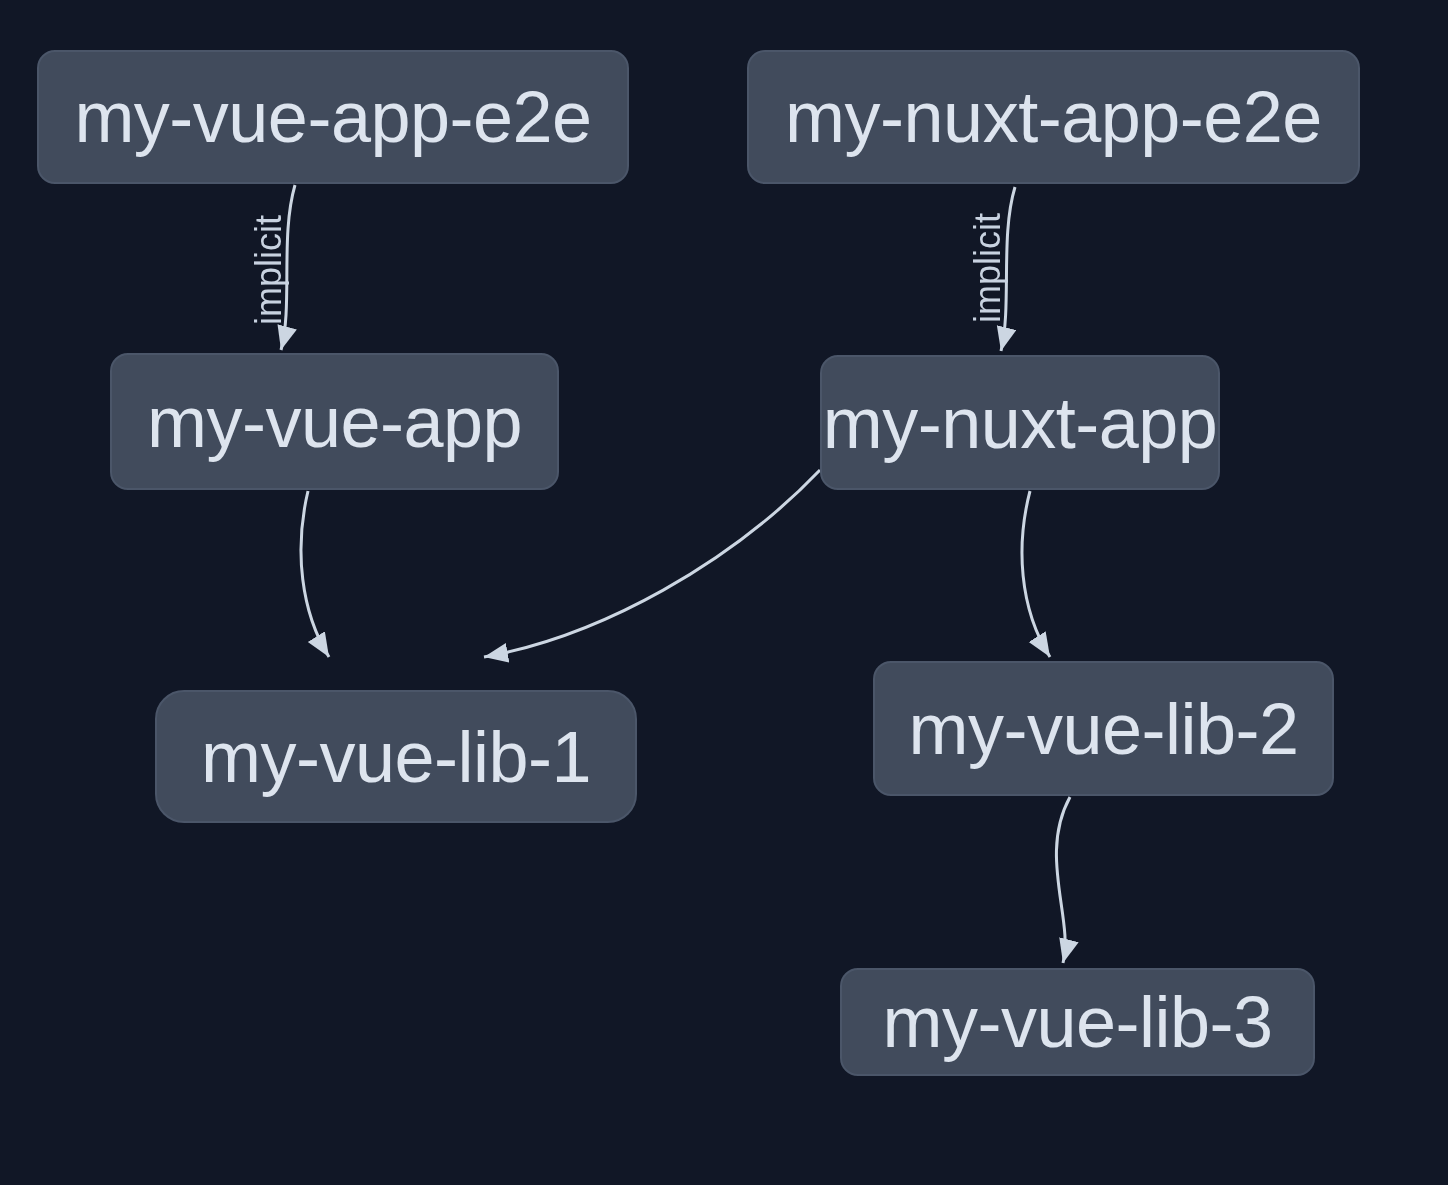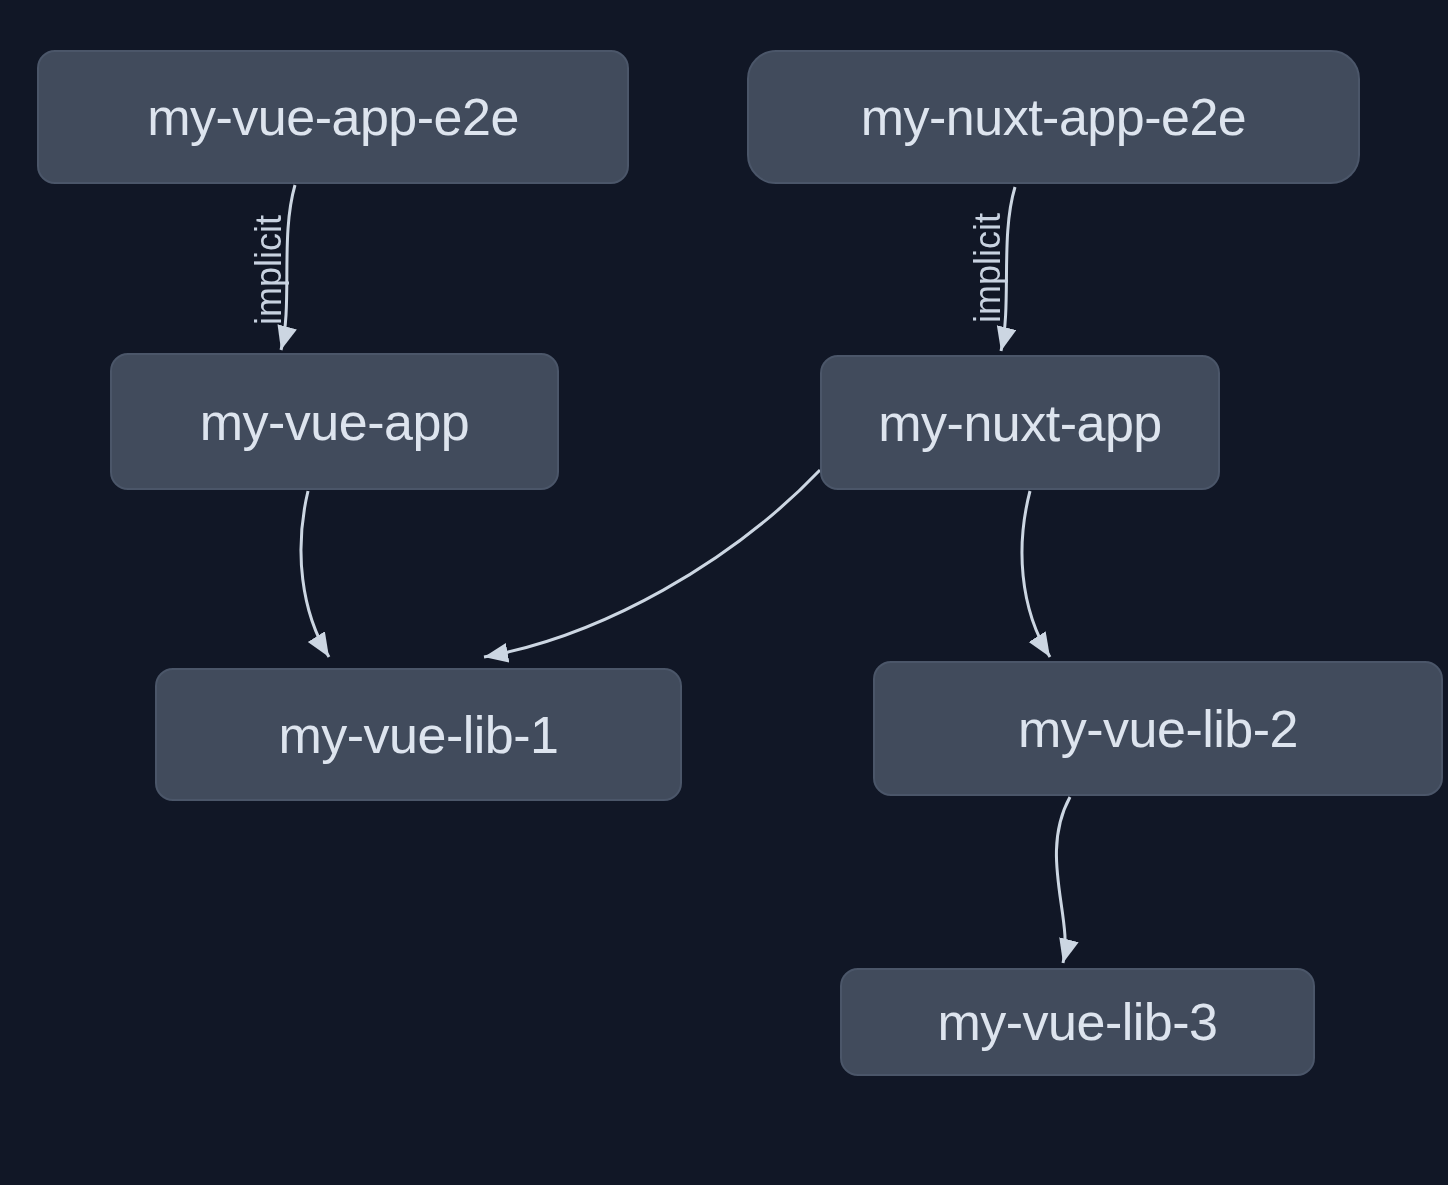--- a/index.html
+++ b/index.html
@@ -28,21 +28,21 @@
   .graph-node {
     position: absolute;
     box-sizing: border-box;
     background: #414b5c;
     border: 2px solid #4b5669;
     border-radius: 18px;
     display: flex;
     align-items: center;
     justify-content: center;
     color: #dde4ee;
-    font-size: 52px;
+    font-size: 72px;
     line-height: 1;
     letter-spacing: -0.5px;
     white-space: nowrap;
     cursor: pointer;
     user-select: none;
   }
   .edge-path {
     fill: none;
     stroke: #ccd6e2;
     stroke-width: 3px;
@@ -78,37 +78,37 @@
     <path class="edge-path" marker-end="url(#arrowhead)" d="M 1070 797 C 1038 855, 1074 920, 1063 963"></path>
 
     <text class="edge-label" transform="translate(281,270) rotate(-90)" text-anchor="middle">implicit</text>
     <text class="edge-label" transform="translate(1000,268) rotate(-90)" text-anchor="middle">implicit</text>
   </svg>
 
   <div class="graph-node" style="left:37px;  top:50px;  width:592px; height:134px;">
     <span>my-vue-app-e2e</span>
   </div>
 
-  <div class="graph-node" style="left:747px; top:50px;  width:613px; height:134px;border-radius:29px;">
+  <div class="graph-node" style="left:747px; top:50px;  width:613px; height:134px;">
     <span>my-nuxt-app-e2e</span>
   </div>
 
   <div class="graph-node" style="left:110px; top:353px; width:449px; height:137px;">
     <span>my-vue-app</span>
   </div>
 
   <div class="graph-node" style="left:820px; top:355px; width:400px; height:135px;">
     <span>my-nuxt-app</span>
   </div>
 
-  <div class="graph-node" style="left:155px; top:668px; width:527px; height:133px;">
+  <div class="graph-node" style="left:155px; top:690px; width:482px; height:133px;border-radius:29px;">
     <span>my-vue-lib-1</span>
   </div>
 
-  <div class="graph-node" style="left:873px; top:661px; width:570px; height:135px;">
+  <div class="graph-node" style="left:873px; top:661px; width:461px; height:135px;">
     <span>my-vue-lib-2</span>
   </div>
 
   <div class="graph-node" style="left:840px; top:968px; width:475px; height:108px;">
     <span>my-vue-lib-3</span>
   </div>
 
 </div>
 
 </body></html>

